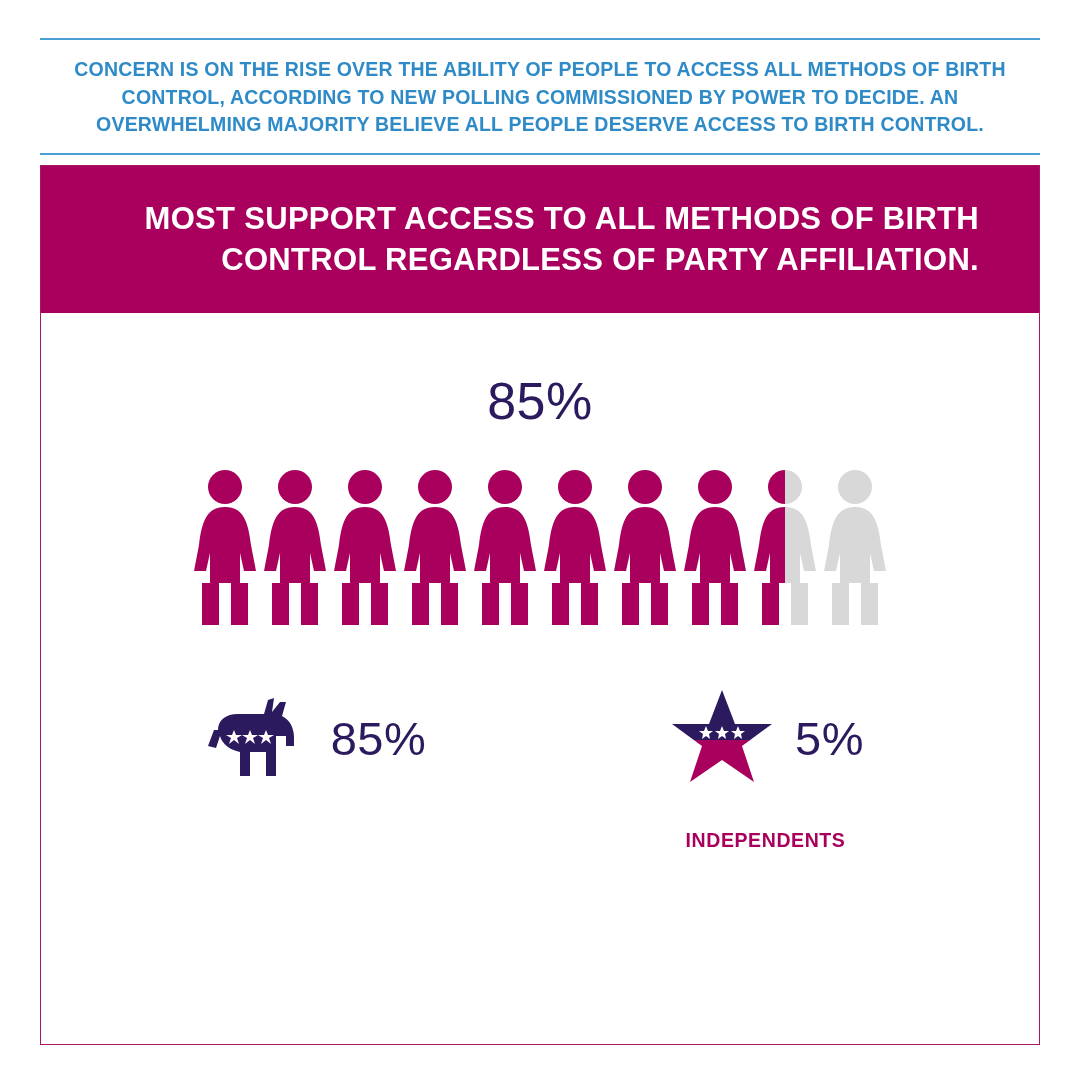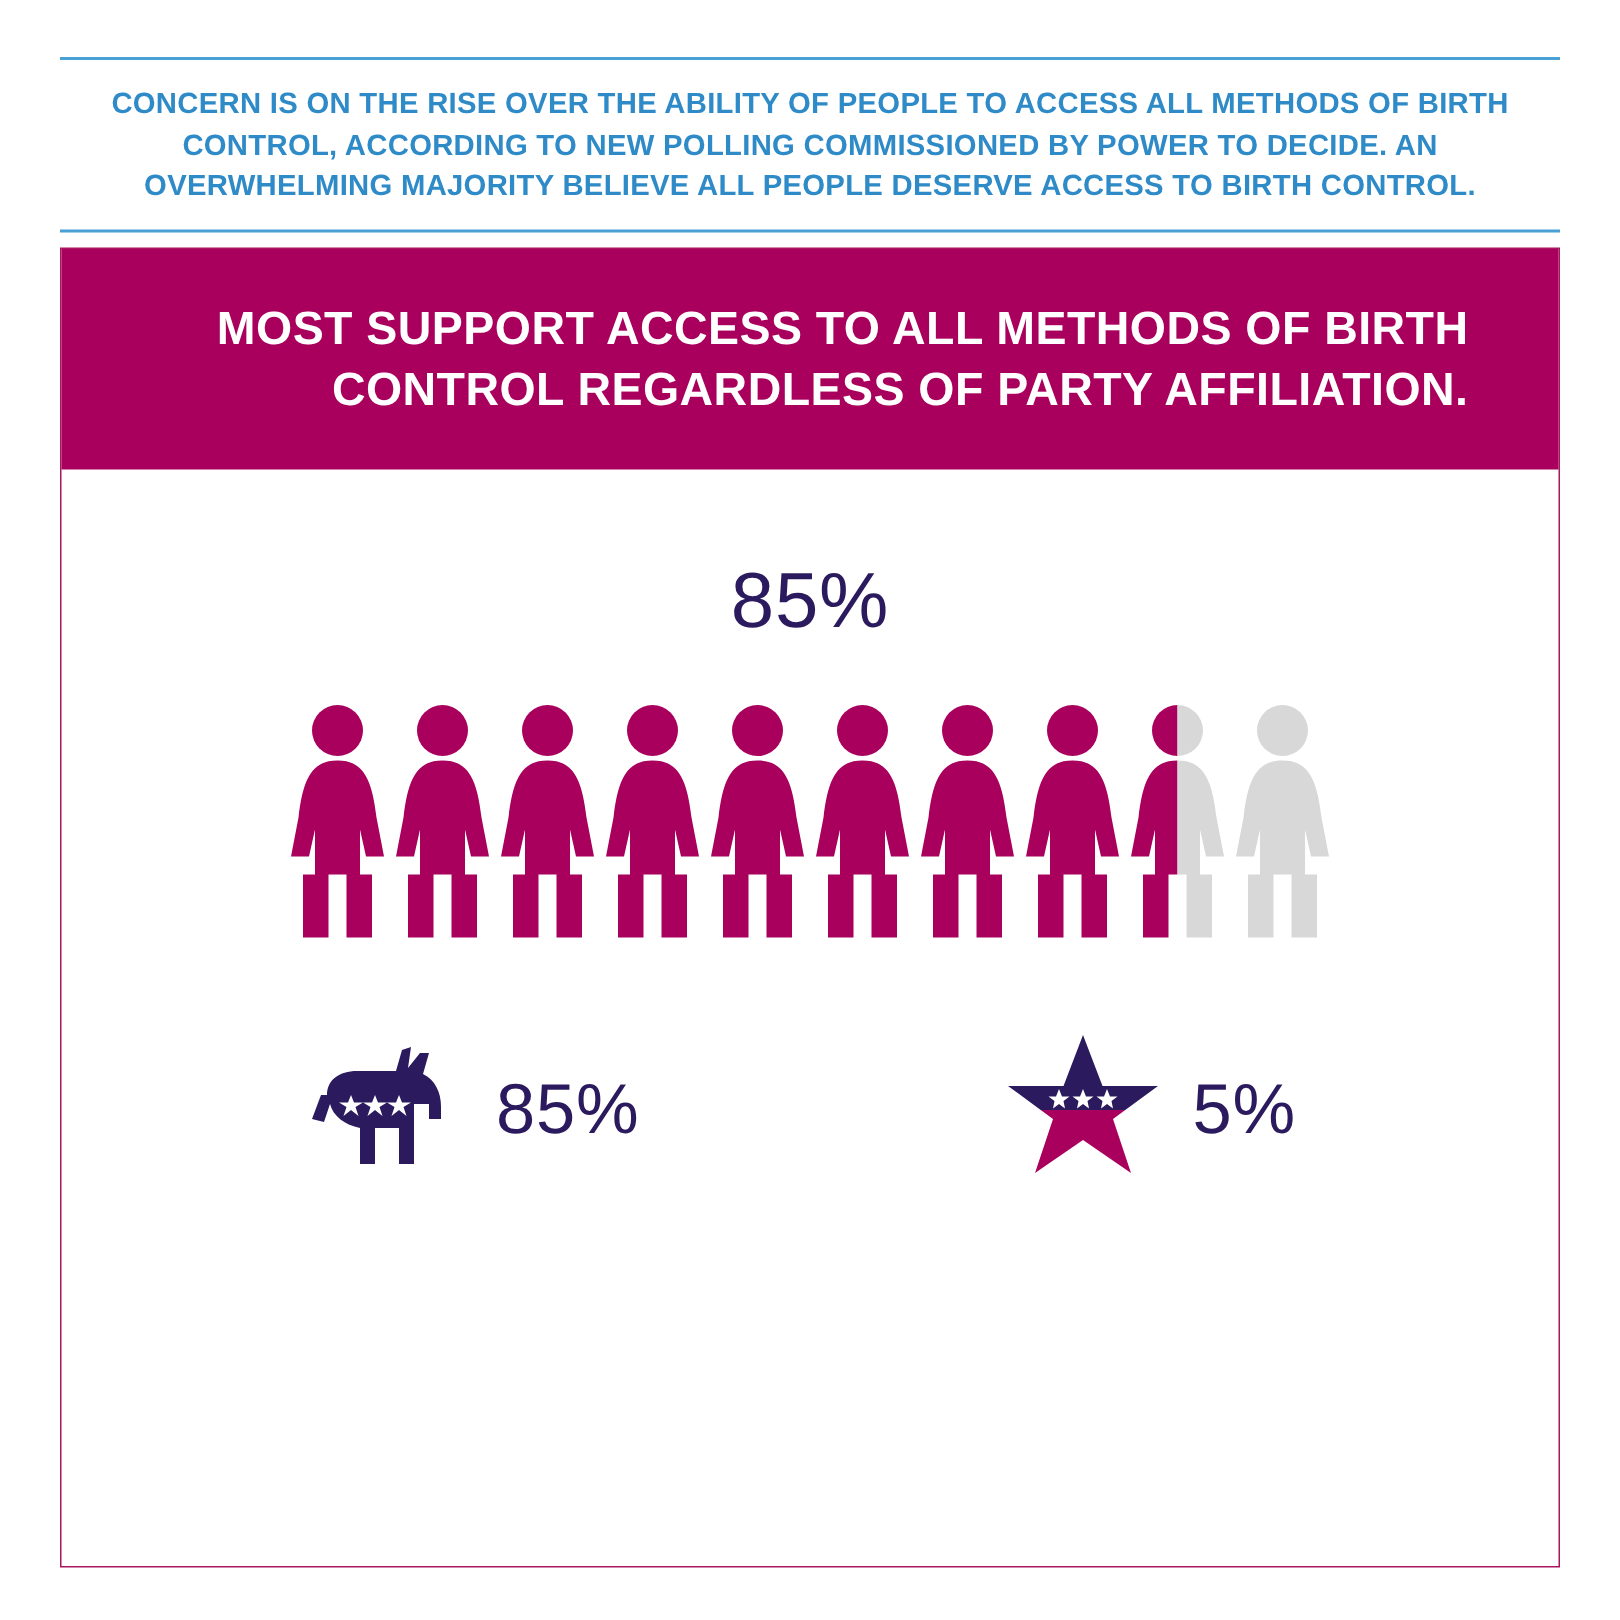--- a/index.html
+++ b/index.html
@@ -271,19 +271,20 @@
               <g clip-path="url(#starBottom)">
                 <polygon points="52,2 65,36 102,36 72,58 84,94 52,72 20,94 32,58 2,36 39,36" fill="#a8005c"></polygon>
               </g>
               <polygon points="36,38 38,43 43,43 39,46 40,51 36,48 32,51 33,46 29,43 34,43" fill="#ffffff"></polygon>
               <polygon points="52,38 54,43 59,43 55,46 56,51 52,48 48,51 49,46 45,43 50,43" fill="#ffffff"></polygon>
               <polygon points="68,38 70,43 75,43 71,46 72,51 68,48 64,51 65,46 61,43 66,43" fill="#ffffff"></polygon>
             </svg>
           </div>
           <div class="party-value">5%</div>
         </div>
+        <div class="party-label">Independents</div>
       </div>
 
 
     </div>
 
   </div>
 </div>
 
 </body></html>

